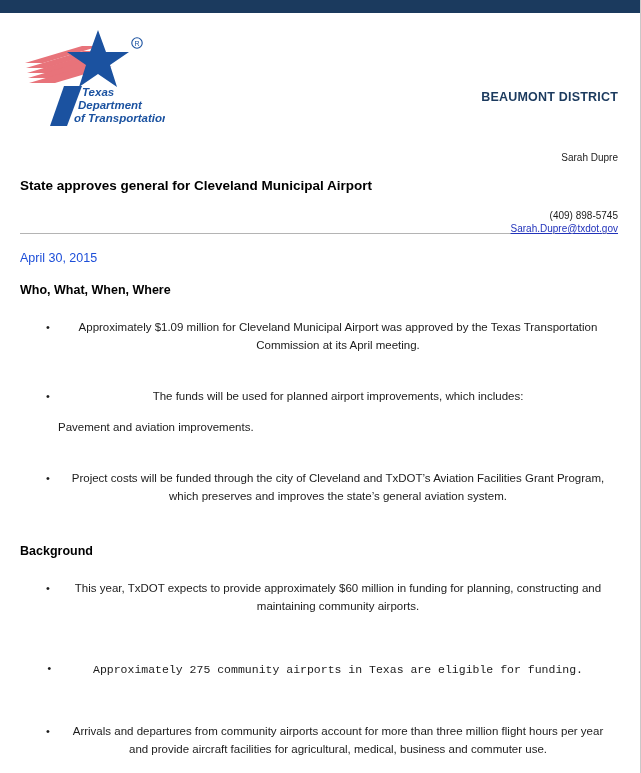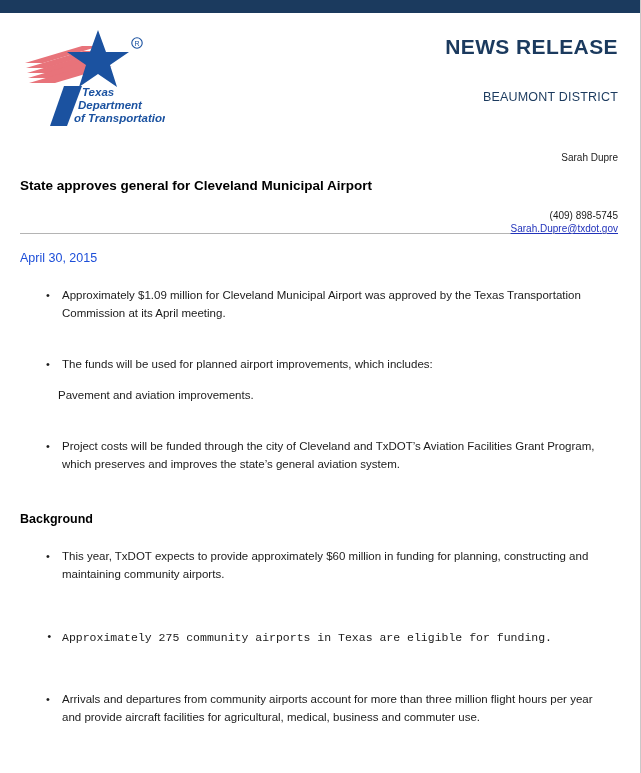--- a/index.html
+++ b/index.html
@@ -54,21 +54,21 @@
   }
   .contact {
     position: absolute;
     right: 0px;
     top: 76px;
     text-align: right;
     line-height: 1.32;
   }
   .contact .district {
     font-size: 12.5px;
-    font-weight: normal;
+    font-weight: bold;
     color: #1b3a5e;
     letter-spacing: 0.2px;
   }
   .contact .cline {
     font-size: 10px;
     color: #1b1b1b;
     margin-top: 45px;
   }
   .contact .cmail {
     font-size: 10px;
@@ -99,20 +99,21 @@
     font-weight: bold;
     margin-top: 18px;
     color: #000;
   }
 
   
   ul.bullets {
     list-style: none;
     margin: 4px;
     padding: 0;
+    text-align: center;
   }
   ul.bullets li {
     position: relative;
     padding-left: 38px;
     font-size: 11.5px;
     line-height: 1.55;
     color: #1b1b1b;
   }
   ul.bullets li::before {
     content: "\2022";
@@ -170,36 +171,36 @@
           </g>
 
           <g font-family="Liberation Sans, sans-serif" font-style="italic" font-weight="bold" fill="#1b52a0">
             <text x="62" y="68" font-size="11.5">Texas</text>
             <text x="58" y="81" font-size="11.5">Department</text>
             <text x="54" y="94" font-size="11.5">of Transportation</text>
           </g>
         </svg>
       </div>
 
-      <div class="newsrelease">NEWS RELEASE</div>
 
       <div class="contact">
         <div class="district">BEAUMONT DISTRICT</div>
         <div class="cline">Sarah Dupre</div>
         <div class="cline">(409) 898-5745</div>
         <div class="cmail">Sarah.Dupre@txdot.gov</div>
       </div>
     </div>
 
     <div class="headline">State approves general for Cleveland Municipal Airport</div>
 
     <hr class="rule">
 
     <div class="dateline">April 30, 2015</div>
 
+    <div class="section-head">Who, What, When, Where</div>
 
     <ul class="bullets">
       <li class="b-gap-lg">Approximately $1.09 million for Cleveland Municipal Airport was approved by the Texas Transportation Commission at its April meeting.</li>
     </ul>
 
     <ul class="bullets">
       <li class="b-gap-xl">The funds will be used for planned airport improvements, which includes:</li>
     </ul>
 
     <div class="subline">Pavement and aviation improvements.</div>

